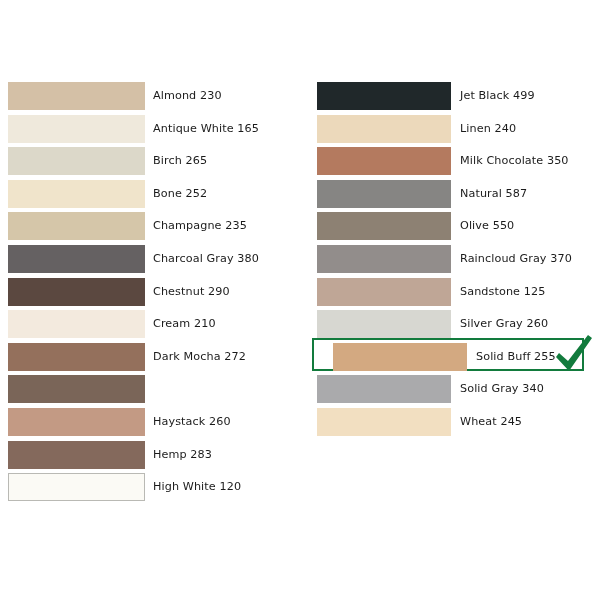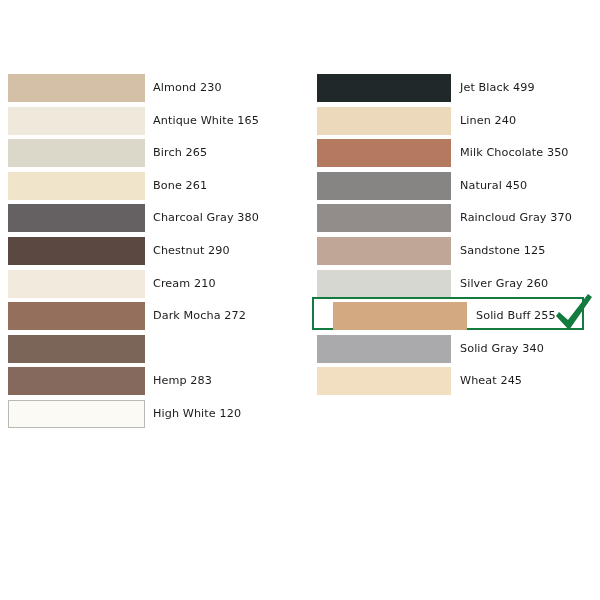--- a/index.html
+++ b/index.html
@@ -12,21 +12,21 @@
     width: 600px;
     height: 600px;
     font-family: "DejaVu Sans", "Liberation Sans", sans-serif;
     position: relative;
     overflow: hidden;
   }
 
   #chart {
     position: absolute;
     left: 0;
-    top: 0;
+    top: 8px;
     width: 600px;
     height: 492px;
     text-align: right;
   }
 
   .column {
     position: absolute;
     top: 74px;
   }
   .column.left  { left: 8px;   width: 280px; }
@@ -109,21 +109,25 @@
       <div class="swatch-row">
         <div class="swatch" style="background-color: rgb(239, 233, 220);"></div>
         <span class="swatch-label">Antique White 165</span>
       </div>
       <div class="swatch-row">
         <div class="swatch" style="background-color: rgb(220, 216, 201);"></div>
         <span class="swatch-label">Birch 265</span>
       </div>
       <div class="swatch-row">
         <div class="swatch" style="background-color: rgb(240, 228, 203);"></div>
-        <span class="swatch-label">Bone 261</span>
+        <span class="swatch-label">Bone 252</span>
+      </div>
+      <div class="swatch-row">
+        <div class="swatch" style="background-color: rgb(213, 198, 169);"></div>
+        <span class="swatch-label">Champagne 235</span>
       </div>
       <div class="swatch-row">
         <div class="swatch" style="background-color: rgb(101, 97, 98);"></div>
         <span class="swatch-label">Charcoal Gray 380</span>
       </div>
       <div class="swatch-row">
         <div class="swatch" style="background-color: rgb(91, 72, 64);"></div>
         <span class="swatch-label">Chestnut 290</span>
       </div>
       <div class="swatch-row">
@@ -131,20 +135,24 @@
         <span class="swatch-label">Cream 210</span>
       </div>
       <div class="swatch-row">
         <div class="swatch" style="background-color: rgb(148, 112, 92);"></div>
         <span class="swatch-label">Dark Mocha 272</span>
       </div>
       <div class="swatch-row">
         <div class="swatch" style="background-color: rgb(122, 101, 88);"></div>
       </div>
       <div class="swatch-row">
+        <div class="swatch" style="background-color: rgb(195, 154, 132);"></div>
+        <span class="swatch-label">Haystack 260</span>
+      </div>
+      <div class="swatch-row">
         <div class="swatch" style="background-color: rgb(132, 105, 92);"></div>
         <span class="swatch-label">Hemp 283</span>
       </div>
       <div class="swatch-row">
         <div class="swatch bordered" style="background-color: rgb(251, 250, 245);"></div>
         <span class="swatch-label">High White 120</span>
       </div>
     </div>
   <div class="column right">
       <div class="swatch-row">
@@ -154,21 +162,25 @@
       <div class="swatch-row">
         <div class="swatch" style="background-color: rgb(236, 217, 187);"></div>
         <span class="swatch-label">Linen 240</span>
       </div>
       <div class="swatch-row">
         <div class="swatch" style="background-color: rgb(180, 122, 95);"></div>
         <span class="swatch-label">Milk Chocolate 350</span>
       </div>
       <div class="swatch-row">
         <div class="swatch" style="background-color: rgb(134, 133, 131);"></div>
-        <span class="swatch-label">Natural 450</span>
+        <span class="swatch-label">Natural 587</span>
+      </div>
+      <div class="swatch-row">
+        <div class="swatch" style="background-color: rgb(141, 129, 115);"></div>
+        <span class="swatch-label">Olive 550</span>
       </div>
       <div class="swatch-row">
         <div class="swatch" style="background-color: rgb(146, 141, 139);"></div>
         <span class="swatch-label">Raincloud Gray 370</span>
       </div>
       <div class="swatch-row">
         <div class="swatch" style="background-color: rgb(191, 166, 150);"></div>
         <span class="swatch-label">Sandstone 125</span>
       </div>
       <div class="swatch-row">

